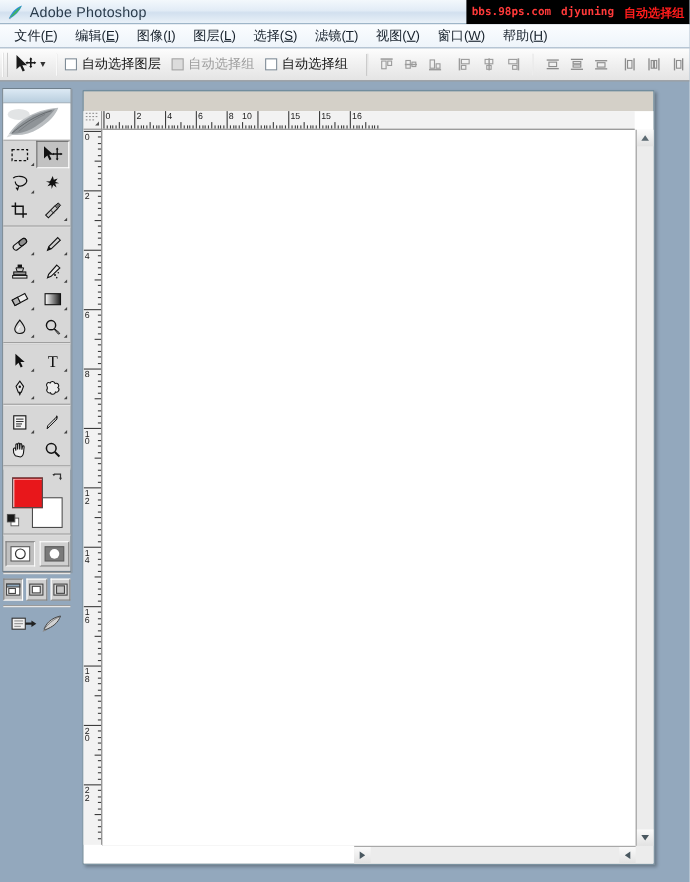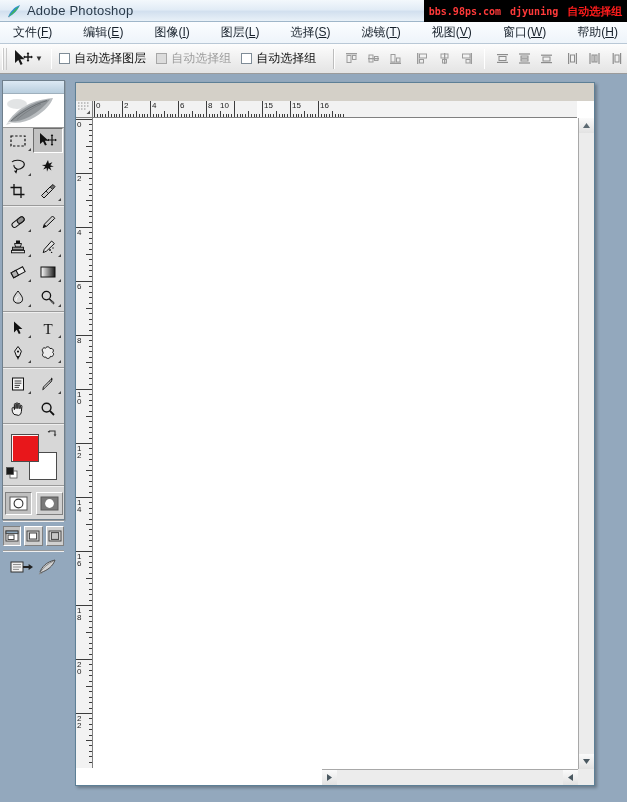--- a/index.html
+++ b/index.html
@@ -31,21 +31,21 @@
     font-family:"DejaVu Sans Mono","Liberation Mono",monospace;
     font-size:10px;font-weight:bold;color:#ff3a3a;white-space:nowrap;
   }
   .wm-top .w3{color:#ff1c1c;font-size:11px;}
 
   
   .menubar{
     position:absolute;left:0;top:22px;width:627px;height:22px;
     background:linear-gradient(to bottom,#fbfdff 0%,#eef4fa 100%);
     border-bottom:1px solid #b9c8d6;
-    box-sizing:border-box;display:flex;align-items:center;padding-left:6px;justify-content:space-between;
+    box-sizing:border-box;display:flex;align-items:center;padding-left:6px;
   }
   .menu-item{
     font-size:12px;color:#16202b;padding:2px 7px;margin-right:2px;cursor:default;white-space:nowrap;
   }
   .menu-item u{text-decoration:underline;}
 
   
   .optionsbar{
     position:absolute;left:0;top:44px;width:627px;height:30px;
     background:linear-gradient(to bottom,#fdfdfd 0%,#f0f0f0 50%,#e4e4e4 100%);

